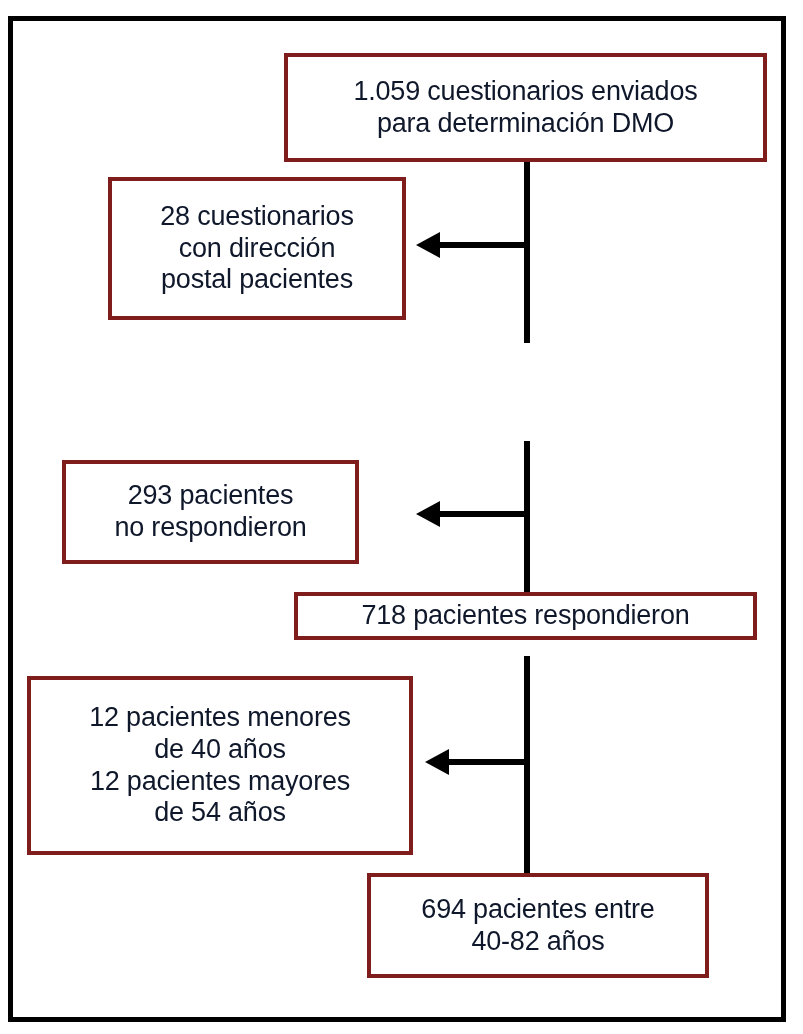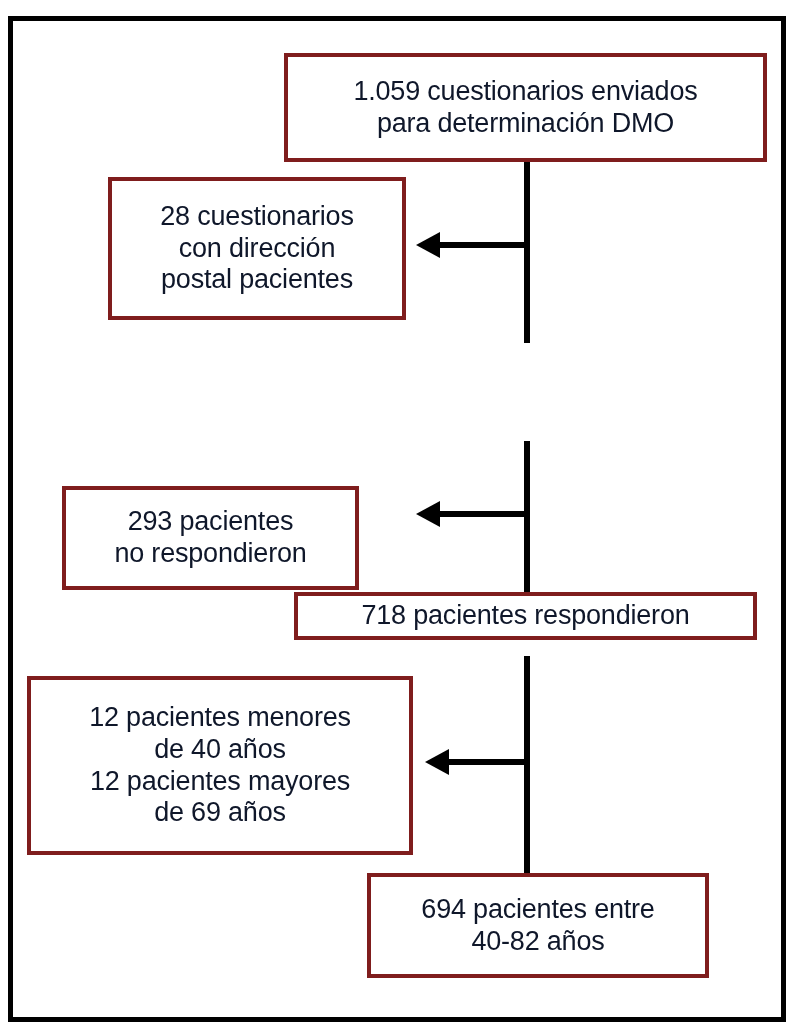--- a/index.html
+++ b/index.html
@@ -45,21 +45,21 @@
     font-size: 27px;
     letter-spacing: -0.2px;
     z-index: 3;
   }
   .node .ln { display: block; white-space: nowrap; }
 
   
   #box-sent        { left: 284px; top: 53px;  width: 483px; height: 109px; }
   #box-badaddr     { left: 68px;  top: 177px; width: 298px; height: 143px; margin-left: 40px; }
   #box-goodaddr    { left: 288px; top: 343px; width: 476px; height: 98px;  }
-  #box-noresponse  { left: 62px;  top: 486px; width: 297px; height: 104px; }
+  #box-noresponse  { left: 62px;  top: 460px; width: 297px; height: 104px; }
   #box-responded   { left: 294px; top: 592px; width: 463px; height: 48px;  }
   #box-ageexcluded { left: 27px;  top: 676px; width: 386px; height: 179px; }
   #box-final       { left: 355px; top: 873px; width: 342px; height: 105px; margin-left: 12px; }
 
   
   .spine {
     position: absolute;
     width: 6px;
     background: #000000;
     left: 524px;
@@ -124,20 +124,20 @@
   </div>
 
   <div class="node" id="box-responded">
     <span class="ln">718 pacientes respondieron</span>
   </div>
 
   <div class="node" id="box-ageexcluded">
     <span class="ln">12 pacientes menores</span>
     <span class="ln">de 40 años</span>
     <span class="ln">12 pacientes mayores</span>
-    <span class="ln">de 69 años</span>
+    <span class="ln">de 54 años</span>
   </div>
 
   <div class="node" id="box-final">
     <span class="ln">694 pacientes entre</span>
     <span class="ln">40-82 años</span>
   </div>
 </div>
 
 </body></html>

